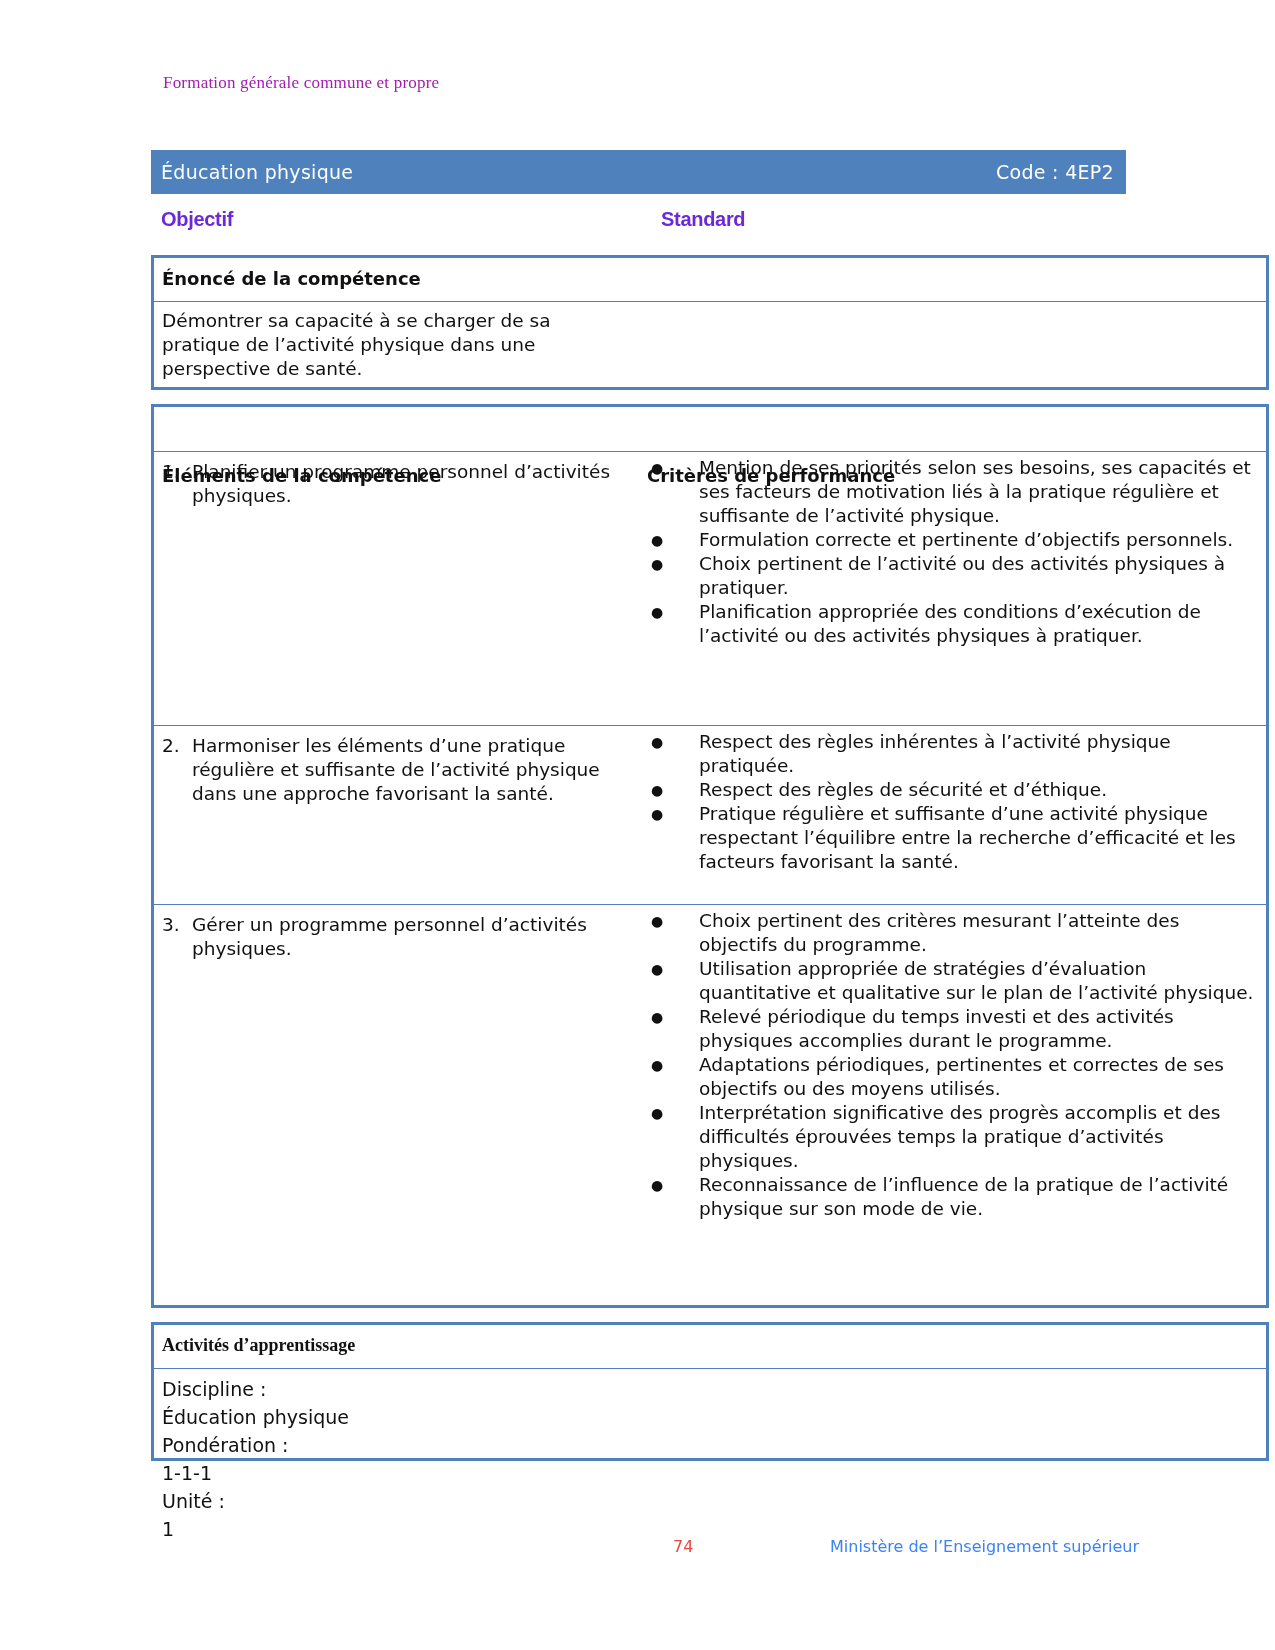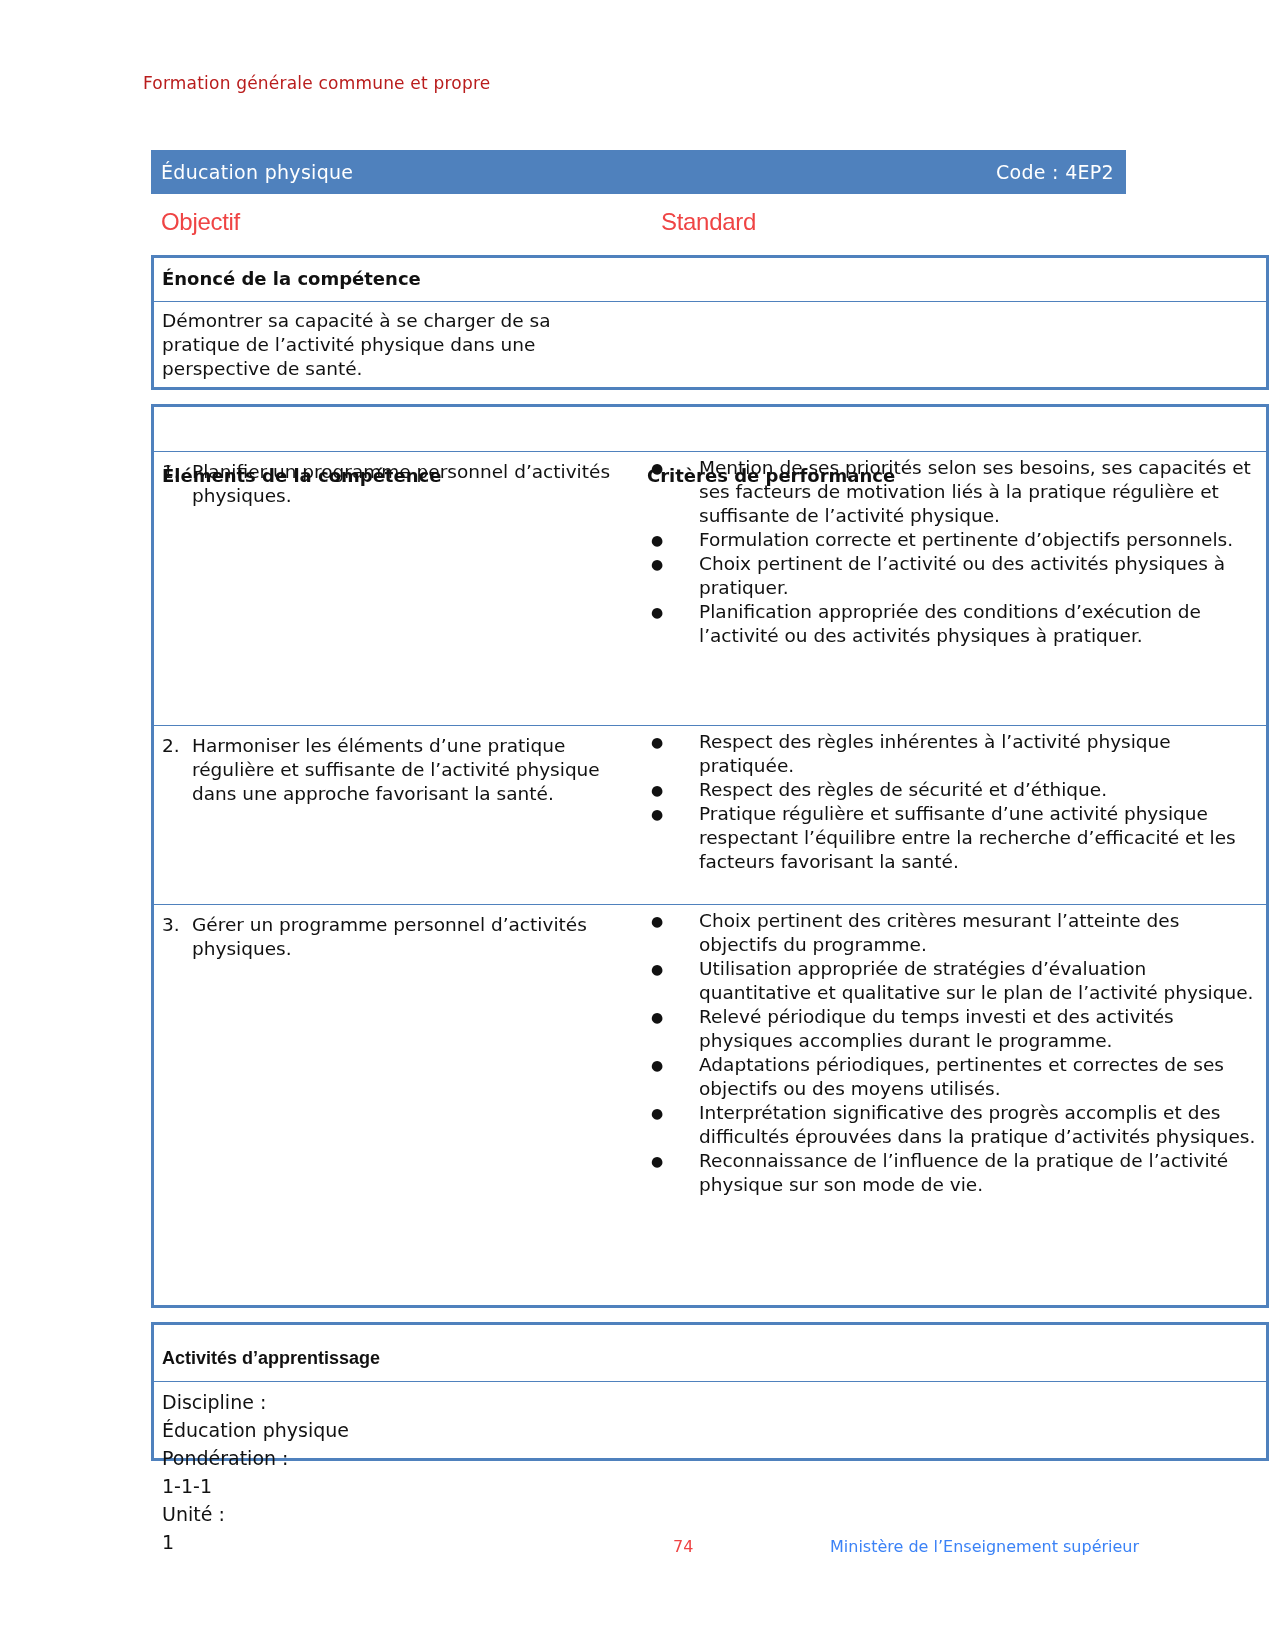--- a/index.html
+++ b/index.html
@@ -1,21 +1,21 @@
 <!DOCTYPE html>
 <html><head>
 <meta charset="utf-8">
 <style>
   html, body { margin:0; padding:0; background:#ffffff; }
   body { width:1275px; height:1650px; position:relative; font-family:"DejaVu Sans", sans-serif; color:#111; }
-  .running-head { position:absolute; left:143px; top:73px; font-size:17px; color:#b91c1c; letter-spacing:0.2px; }
+  .running-head { position:absolute; left:163px; top:73px; font-size:17px; color:#a21caf; letter-spacing:0.2px;font-family:Liberation Serif, serif; }
   .title-bar { position:absolute; left:151px; top:150px; width:975px; height:44px; background:#4f81bd; color:#fff; display:flex; align-items:center; justify-content:space-between; font-size:19px; box-sizing:border-box; padding:0 12px 0 10px; }
   .title-bar span { letter-spacing:0.3px; }
   .obj-row { position:absolute; left:151px; top:204px; width:975px; height:40px; }
-  .obj-label, .std-label { position:absolute; top:4px; font-family:"Liberation Sans", sans-serif; font-weight:normal; font-size:24px; color:#ef4444; letter-spacing:-0.3px; }
+  .obj-label, .std-label { position:absolute; top:4px; font-family:"Liberation Sans", sans-serif; font-weight:bold; font-size:20px; color:#6d28d9; letter-spacing:-0.3px; }
   .obj-label { left:10px; }
   .std-label { left:510px; }
   .box { position:absolute; left:151px; width:1118px; border:3px solid #4f81bd; box-sizing:border-box; background:#fff; }
   .box-head { font-weight:bold; font-size:18px; padding:10px 8px 0 8px; height:44px; box-sizing:border-box; border-bottom:1px solid #4f81bd; }
   .enonce { top:255px; height:135px; }
   .enonce-text { font-size:18.5px; line-height:24px; padding:7px 8px; width:420px; }
   .elements { top:404px; height:904px; }
   .el-head { display:flex; height:44px; border-bottom:1px solid #4f81bd; font-weight:bold; font-size:18px; }
   .el-head div { padding:10px 8px 0 8px; box-sizing:border-box;margin-top:48px; }
   .el-head .c1 { width:485px; }
@@ -122,32 +122,32 @@
       <div class="crit">
           <span class="bullet">●</span>
           <span>Relevé périodique du temps investi et des activités physiques accomplies durant le programme.</span>
         </div>
       <div class="crit">
           <span class="bullet">●</span>
           <span>Adaptations périodiques, pertinentes et correctes de ses objectifs ou des moyens utilisés.</span>
         </div>
       <div class="crit">
           <span class="bullet">●</span>
-          <span>Interprétation significative des progrès accomplis et des difficultés éprouvées dans la pratique d’activités physiques.</span>
+          <span>Interprétation significative des progrès accomplis et des difficultés éprouvées temps la pratique d’activités physiques.</span>
         </div>
       <div class="crit">
           <span class="bullet">●</span>
           <span>Reconnaissance de l’influence de la pratique de l’activité physique sur son mode de vie.</span>
         </div>
     </div>
   </div>
 </div>
 
 <div class="box learning">
-  <div class="box-head" style="font-family:Liberation Sans, sans-serif;margin-top:13px;">Activités d’apprentissage</div>
+  <div class="box-head" style="font-family:Liberation Serif, serif;">Activités d’apprentissage</div>
   <div class="learn-body">
     <div class="learn-line">
       <span class="learn-key">Discipline :</span>
       <span>Éducation physique</span>
     </div>
     <div class="learn-line">
       <span class="learn-key">Pondération :</span>
       <span>1-1-1</span>
     </div>
     <div class="learn-line">

